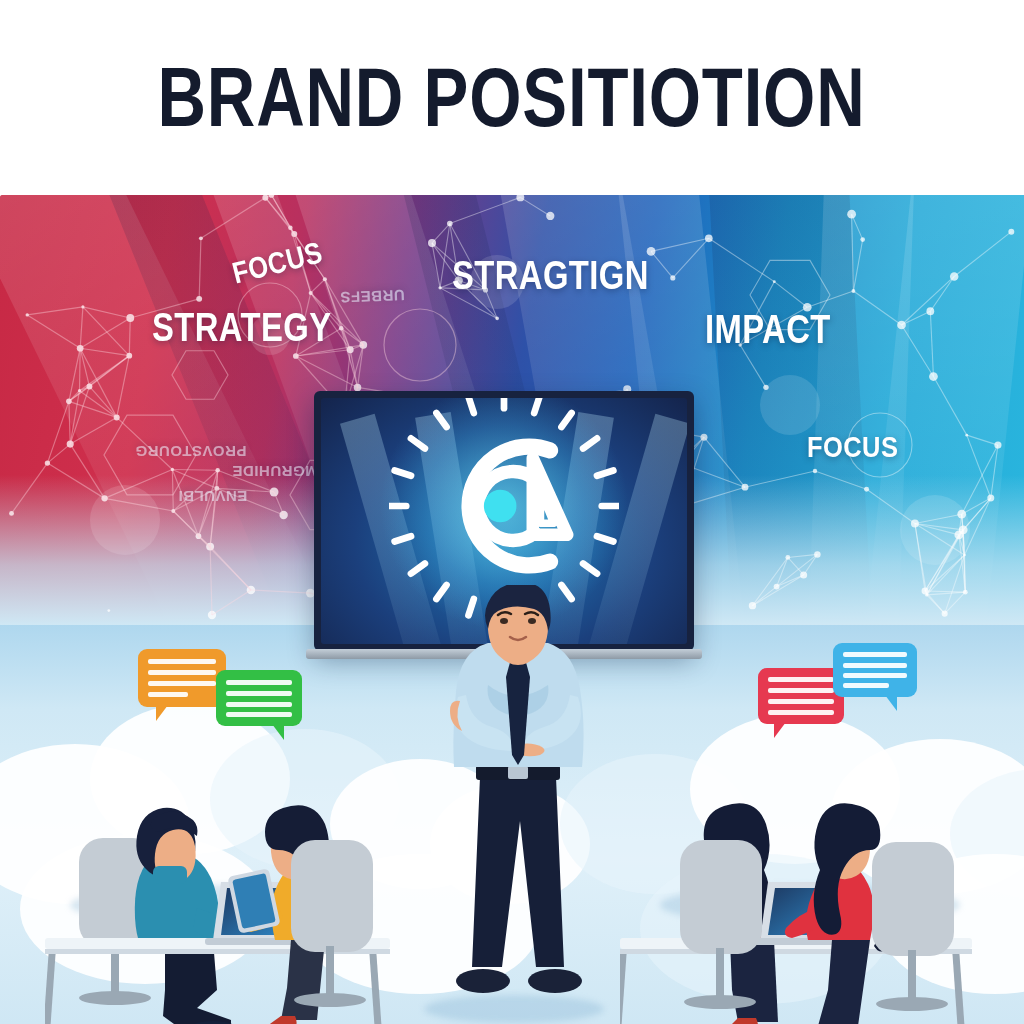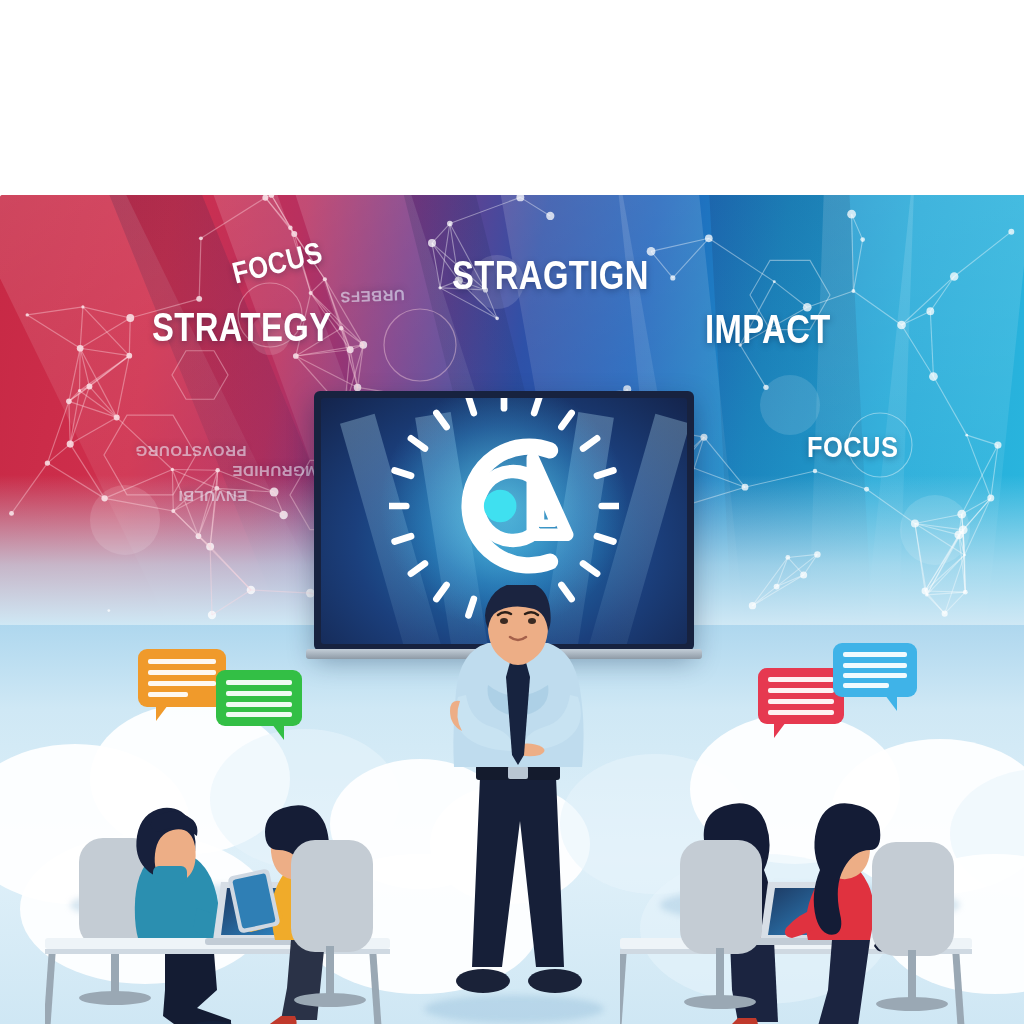--- a/index.html
+++ b/index.html
@@ -70,20 +70,23 @@
   .bubble .ln{position:absolute;height:5px;border-radius:2px;background:rgba(255,255,255,.93);}
   .bubble .tail{position:absolute;width:0;height:0;border-style:solid;}
 
   .shadowE{position:absolute;border-radius:50%;background:rgba(120,170,205,.28);filter:blur(3px);z-index:15;}
 </style>
 </head>
 <body>
 
 <div id="poster">
 
+  <div class="header">
+    <h1>BRAND POSITIOTION</h1>
+  </div>
 
   <div class="scene">
 
     <div class="rays">
       <div class="base"></div>
       <div id="rayHost">
           <div class="ray" style="left: -120px; width: 150px; transform: rotate(-26deg);"></div>
           <div class="ray dark" style="left: 40px; width: 86px; transform: rotate(-22deg);"></div>
           <div class="ray" style="left: 150px; width: 60px; transform: rotate(-20deg);"></div>
           <div class="ray" style="left: 240px; width: 110px; transform: rotate(-18deg);"></div>

